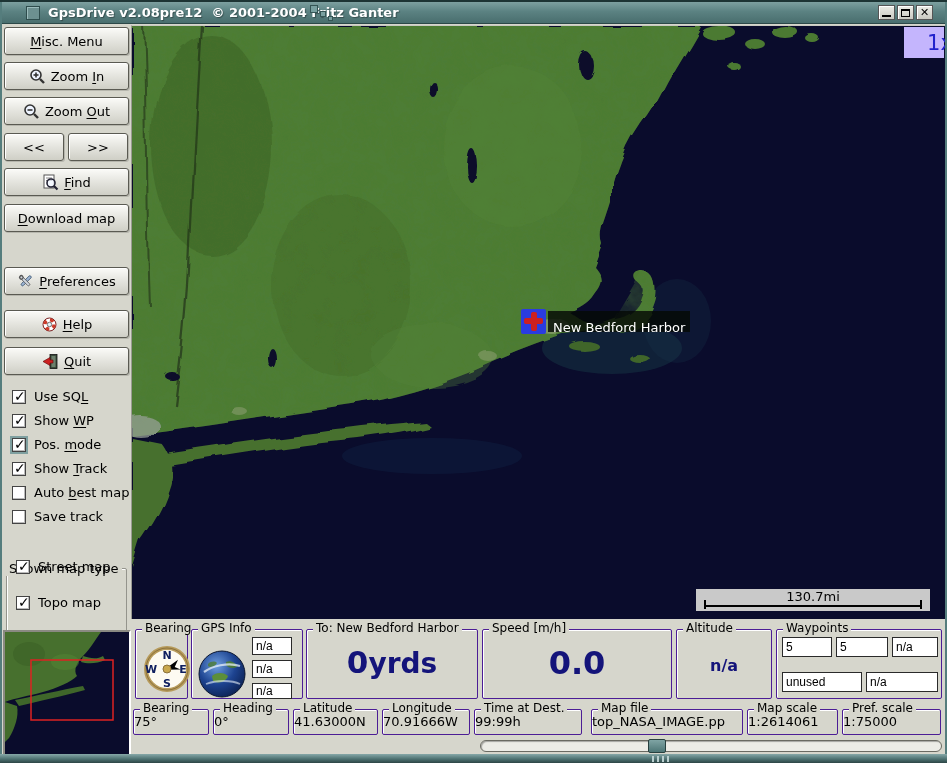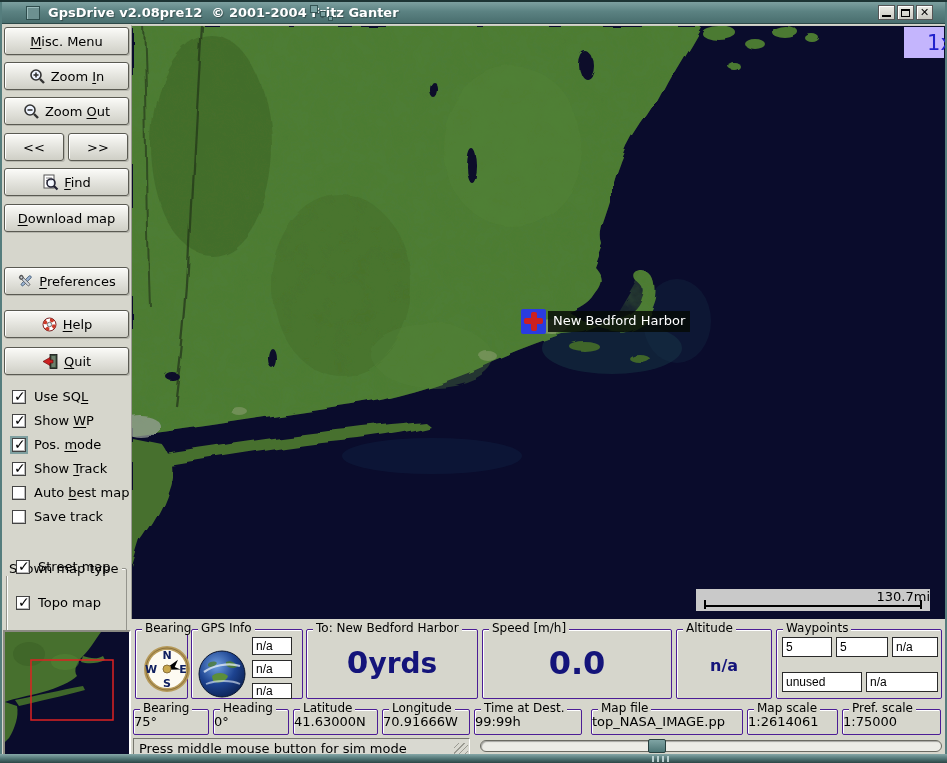--- a/index.html
+++ b/index.html
@@ -63,23 +63,23 @@
   
   #map{position:absolute;left:131px;top:25px;width:814px;height:594px;background:#0a0c2c;
     border-top:1px solid #c9c9c1;border-left:1px solid #9a9a92;cursor:crosshair;overflow:hidden;}
   #zoom-badge{position:absolute;right:1px;top:1px;width:40px;height:31px;background:#c4b5fd;
     color:#2222cc;font-size:21px;display:flex;align-items:center;justify-content:center;padding-left:32px;}
   #wp-marker{position:absolute;left:389px;top:283px;width:25px;height:25px;background:#2a3ce0;
     border-radius:2px;display:flex;align-items:center;justify-content:center;cursor:pointer;}
   #wp-marker .cross-v{position:absolute;left:10px;top:3px;width:6px;height:19px;background:#cc2020;border-radius:2px;}
   #wp-marker .cross-h{position:absolute;left:3px;top:9px;width:19px;height:6px;background:#cc2020;border-radius:2px;}
   #wp-label{position:absolute;left:416px;top:285px;height:21px;background:rgba(5,10,5,.82);
-    color:#fff;font-size:13px;padding:2px 5px;white-space:nowrap;}
+    color:#fff;font-size:13px;padding:9px 5px;white-space:nowrap;}
   #scalebar{position:absolute;left:564px;top:563px;width:234px;height:22px;background:#c9c9c9;
-    font-size:13px;color:#000;text-align:right;}
+    font-size:13px;color:#000;text-align:center;}
   #scalebar .bar-line{position:absolute;left:8px;right:8px;bottom:4px;height:2px;background:#000;}
   #scalebar .tick-l,#scalebar .tick-r{position:absolute;bottom:2px;width:2px;height:9px;background:#000;}
   #scalebar .tick-l{left:8px;} #scalebar .tick-r{right:8px;}
   
   #bottom{position:absolute;left:131px;top:619px;width:814px;height:144px;background:#d6d6cc;}
   .frame{position:absolute;border:1px solid #4c1d95;box-shadow:inset 1px 1px 0 #fff;border-radius:2px;}
   .frame-title{position:absolute;top:-9px;left:6px;background:#d6d6cc;padding:0 3px;font-size:12px;white-space:nowrap;}
   .entry{position:absolute;background:#fff;border:1px solid #2a2a2a;font-size:12px;
     padding:1px 3px;color:#000;overflow:hidden;white-space:nowrap;}
   .navy{color:#14147a;font-weight:bold;}
@@ -464,24 +464,20 @@
     </div>
     <div class="frame" style="left:616px;top:90px;width:91px;height:26px;">
       <span class="frame-title">Map scale</span>
       <div class="sv">1:2614061</div>
     </div>
     <div class="frame" style="left:711px;top:90px;width:99px;height:26px;">
       <span class="frame-title">Pref. scale</span>
       <div class="sv">1:75000</div>
     </div>
 
-    <div id="statusbar">
-      <span>Press middle mouse button for sim mode</span>
-      <span class="grip"></span>
-    </div>
     <div id="sim-slider">
       <div class="handle"></div>
     </div>
   </div>
 
   <div id="bottom-edge">
     <div class="grips"></div>
   </div>
 
 </div>

